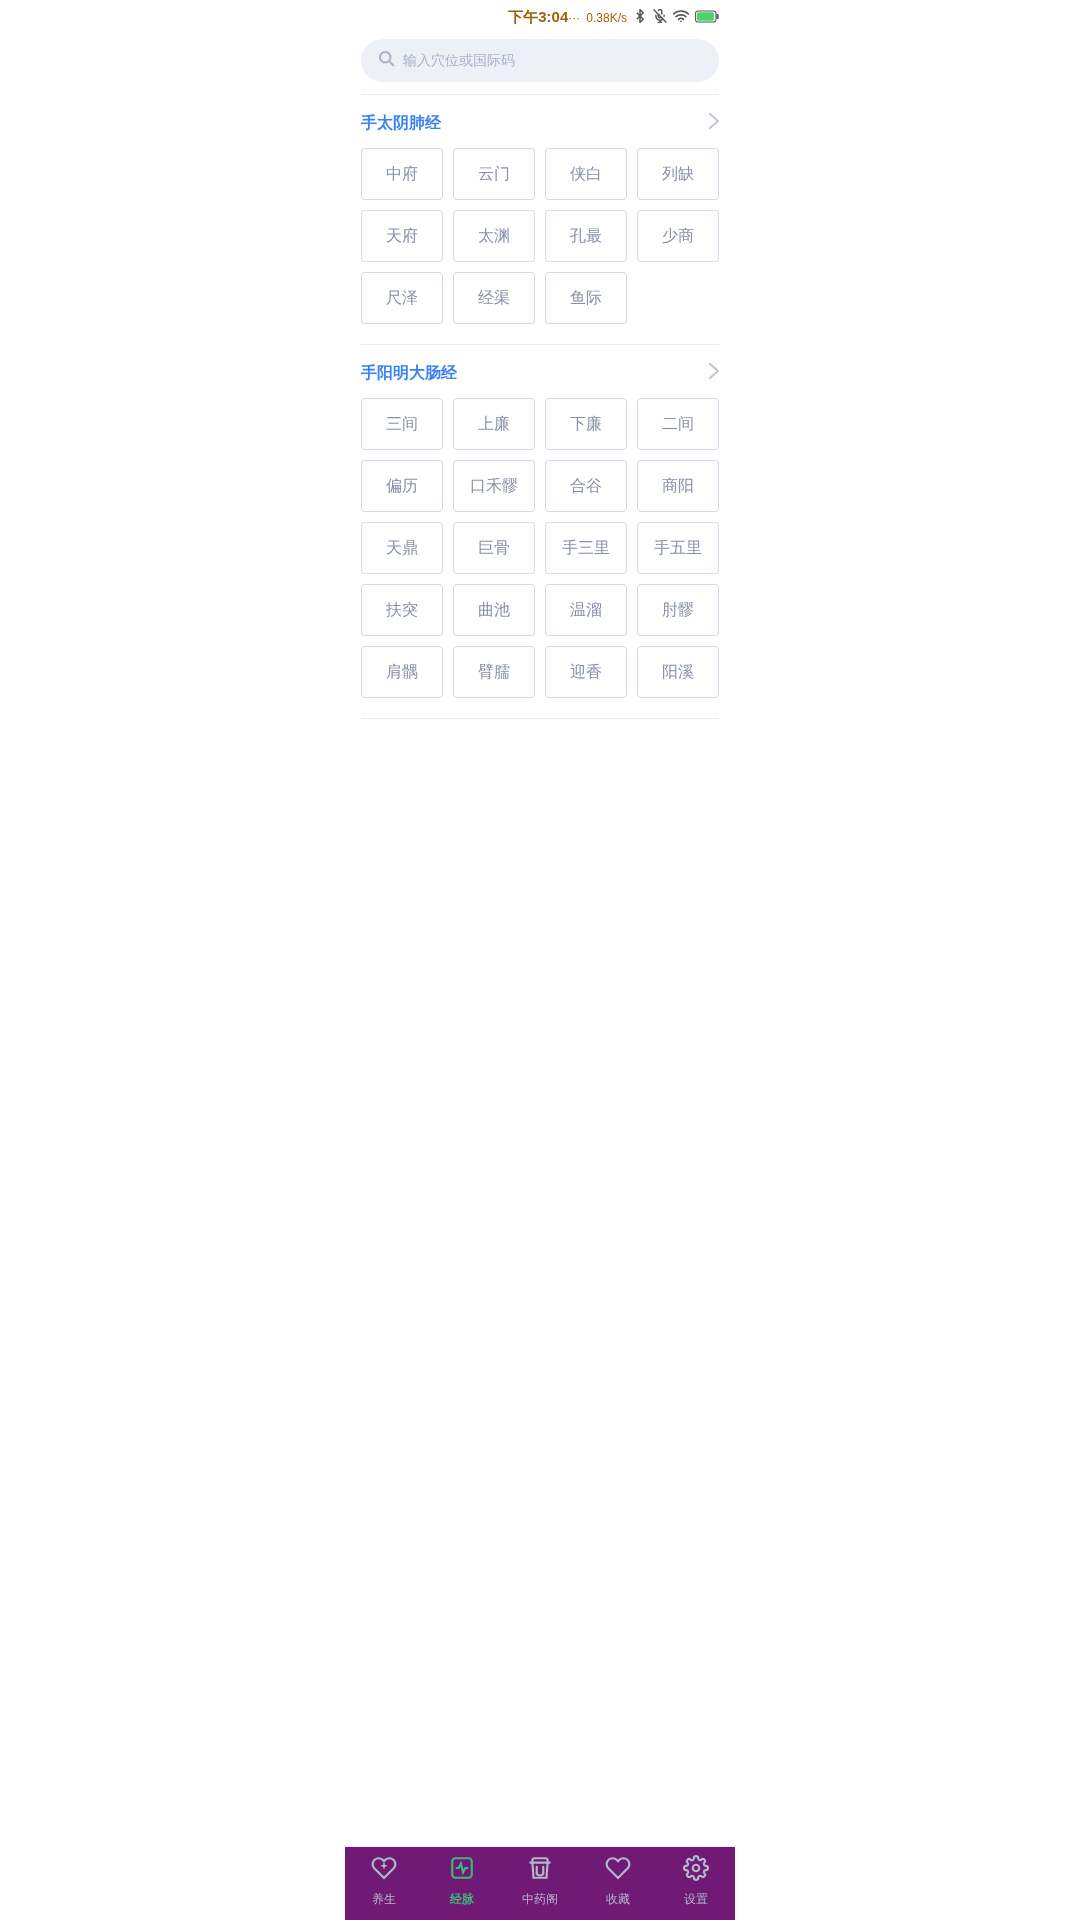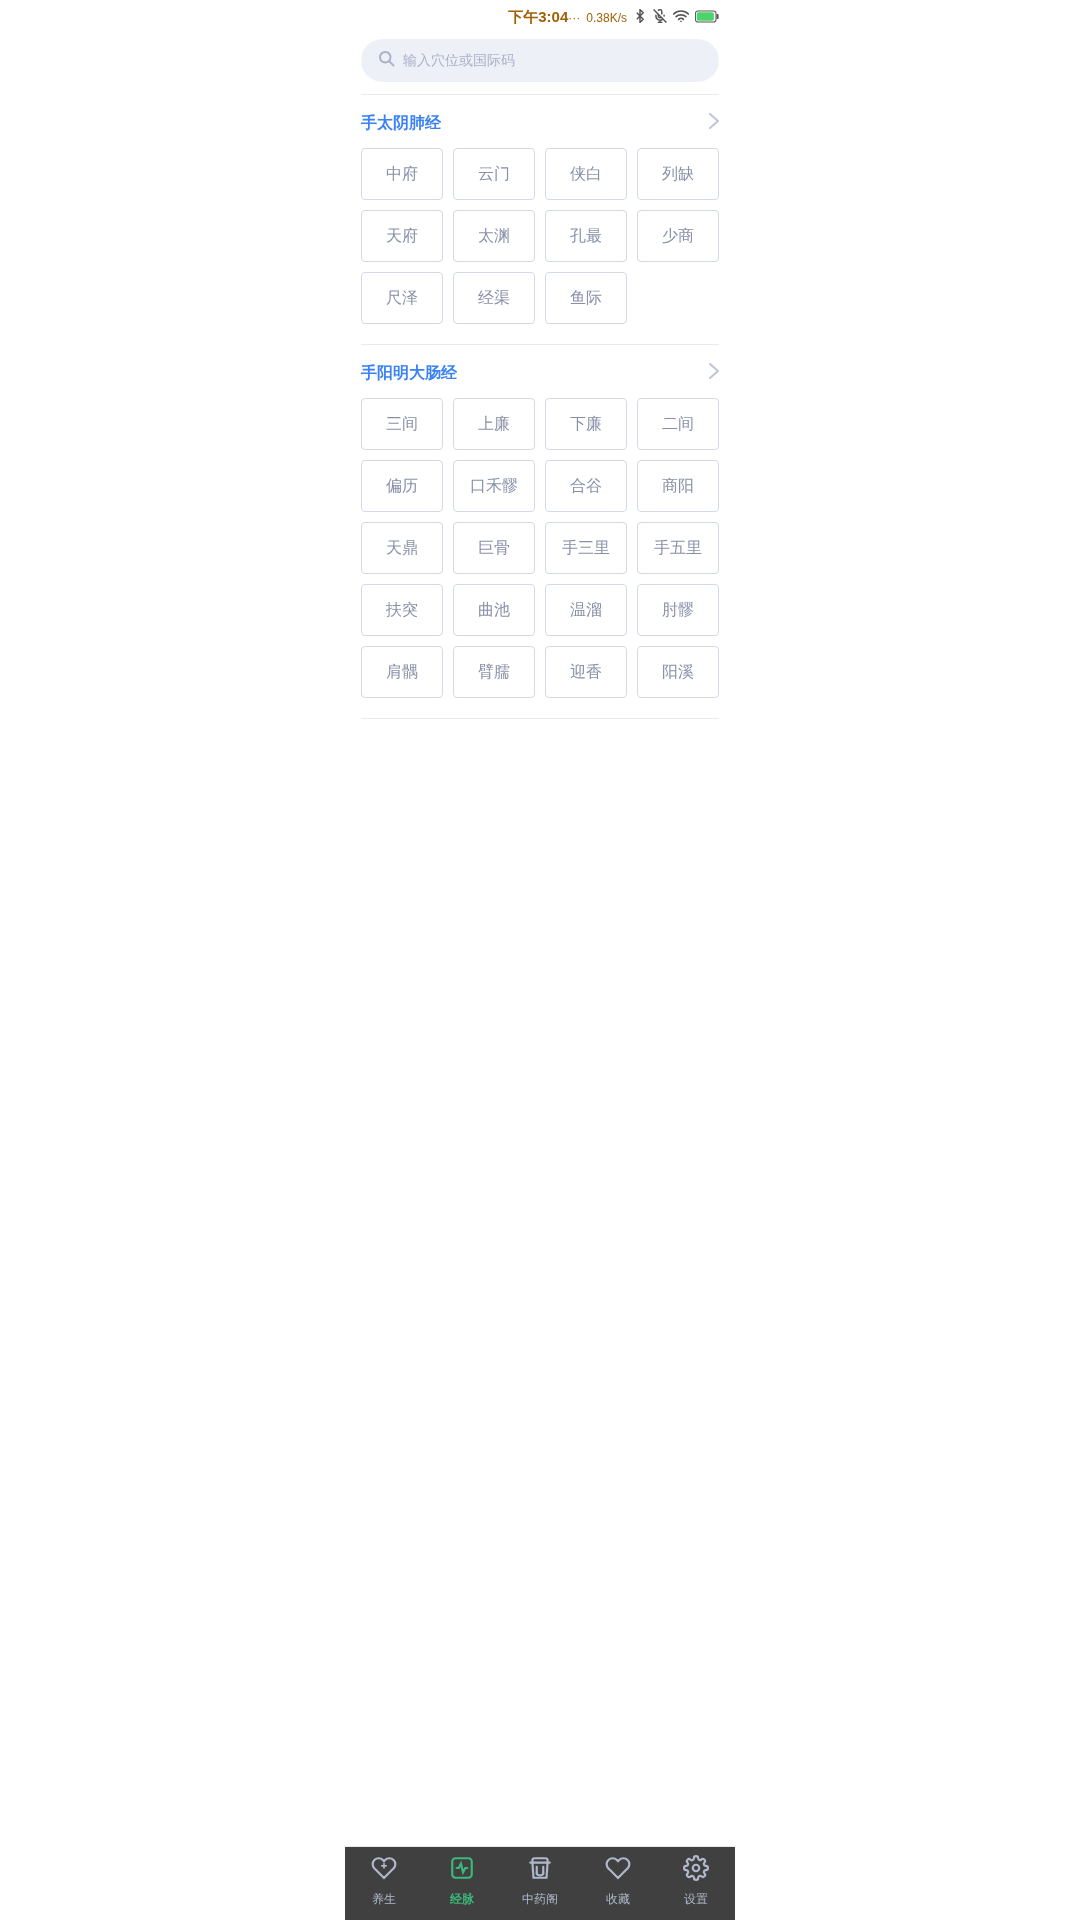--- a/index.html
+++ b/index.html
@@ -117,21 +117,21 @@
       margin: 4px 16px 0 16px;
     }
 
     
     .tab-bar {
       position: fixed;
       bottom: 0;
       left: 50%;
       transform: translateX(-50%);
       width: 390px;
-      background: #404040;
+      background: #701a75;
       border-top: 1px solid #e8eaf0;
       display: flex;
       justify-content: space-around;
       align-items: flex-start;
       padding: 8px 0 12px 0;
       z-index: 100;
     }
     .tab-item {
       display: flex;
       flex-direction: column;

